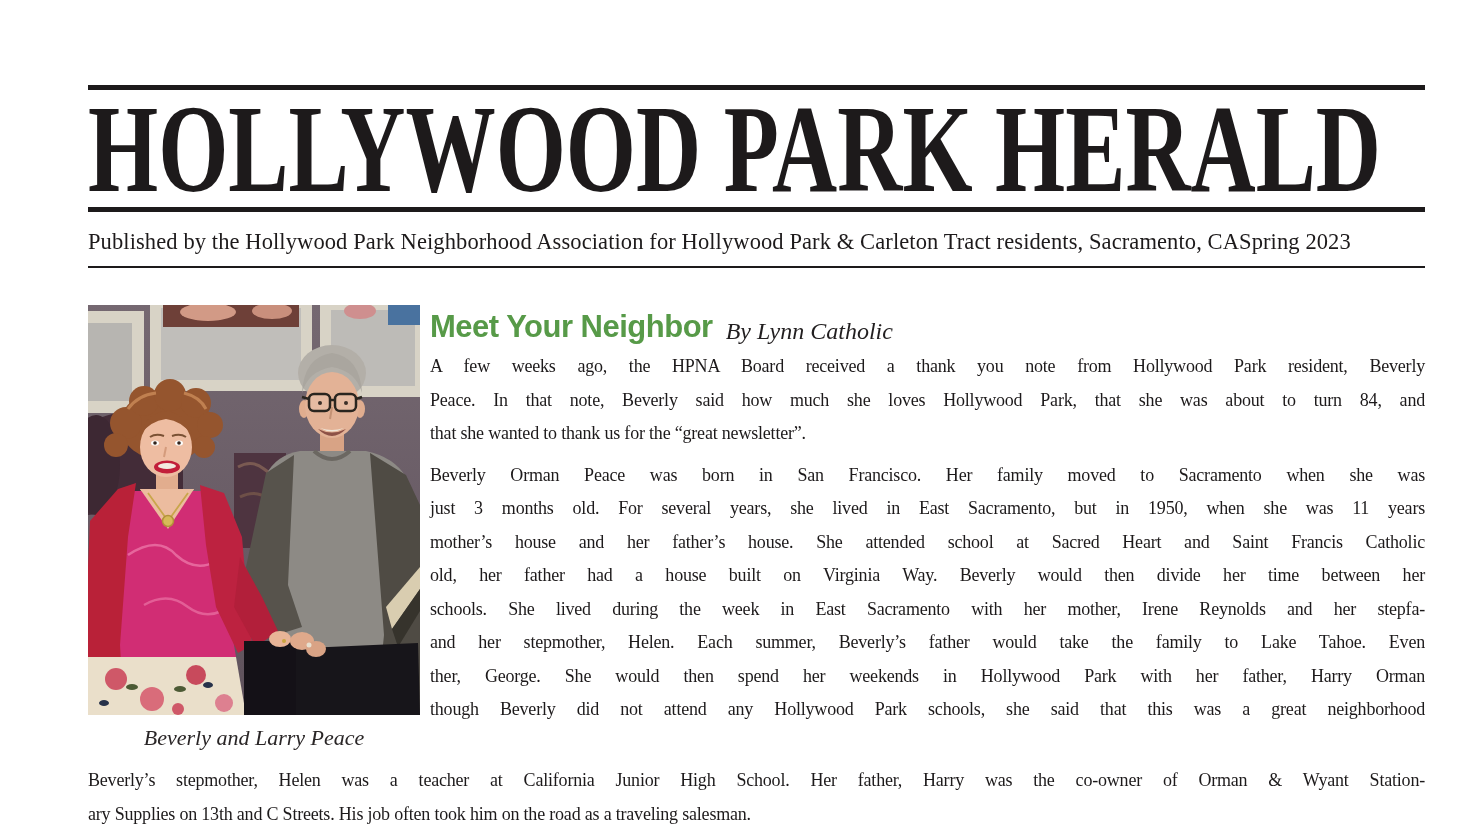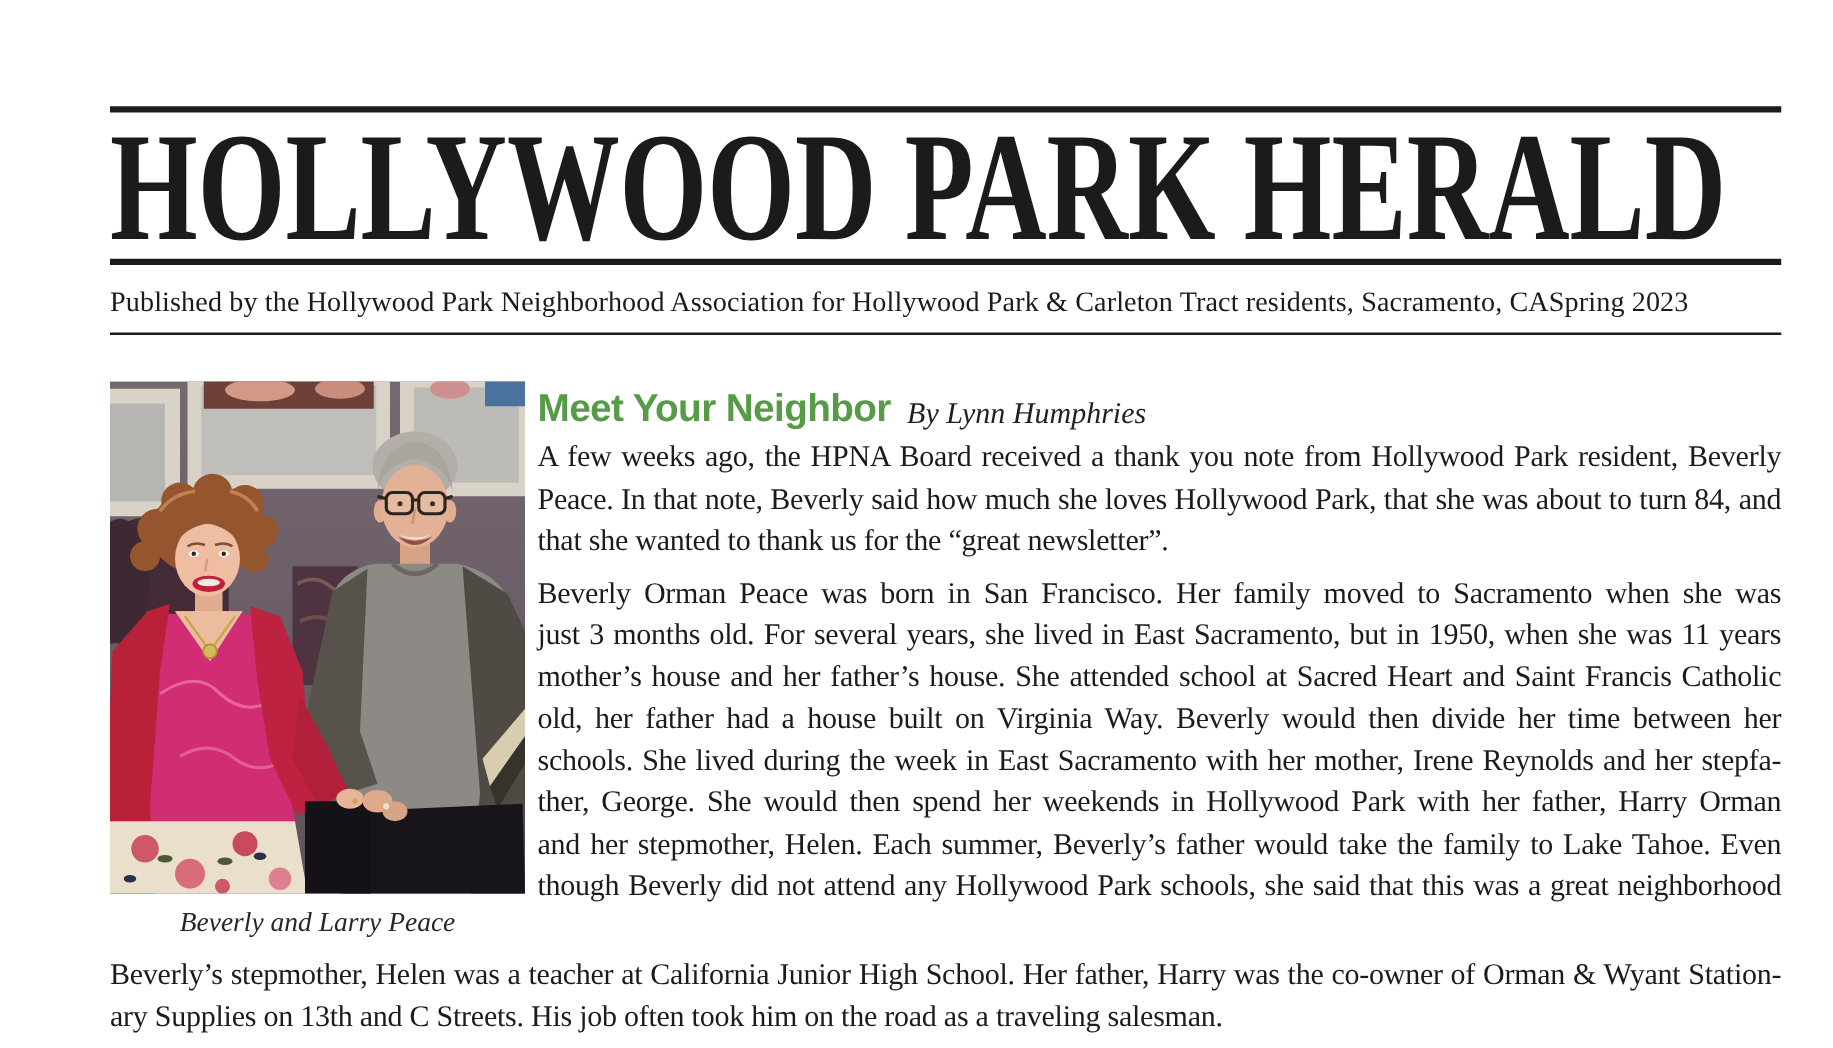--- a/index.html
+++ b/index.html
@@ -12,21 +12,21 @@
   .masthead text{font-family:"Liberation Serif","DejaVu Serif",serif;font-weight:bold;fill:#1d1a1b;}
   .tagline-row{display:flex;justify-content:flex-start;align-items:baseline;margin-top:15px;line-height:29px;font-size:22.5px;letter-spacing:0.1px;}
   .article-row{display:flex;margin-top:37px;}
   .left-col{width:332px;flex:0 0 332px;}
   .photo-frame{width:332px;height:410px;overflow:hidden;}
   .caption{margin-top:9px;text-align:center;font-style:italic;font-size:22px;line-height:28px;color:#2a2627;}
   .right-col{flex:1;margin-left:10px;min-width:0;}
   .headline-row{display:flex;align-items:flex-end;height:40px;margin-bottom:5px;}
   .headline{font-family:"Liberation Sans","DejaVu Sans",sans-serif;font-weight:bold;font-size:31px;letter-spacing:-0.5px;color:#579a48;margin:0;}
   .byline{font-style:italic;font-size:24px;margin-left:13px;color:#221f20;}
-  .para{font-size:24px;line-height:33.5px;letter-spacing:-0.2px;}
+  .para{font-size:18px;line-height:33.5px;letter-spacing:-0.2px;}
   .para .pline{text-align:justify;text-align-last:justify;white-space:normal;}
   .para .pline.last{text-align-last:left;}
   .para.p1{margin-bottom:8px;}
   .para.full{margin-top:12px;font-family:Liberation Serif, serif;}
 </style>
 </head>
 <body>
 
 <div class="content">
 
@@ -176,35 +176,35 @@
             <circle cx="221" cy="340" r="2.5" fill="#e8e0d0"></circle>
           </g>
         </svg>
       </div>
       <div class="caption">Beverly and Larry Peace</div>
     </div>
 
     <div class="right-col">
       <div class="headline-row">
         <h1 class="headline">Meet Your Neighbor</h1>
-        <span class="byline">By Lynn Humphries</span>
+        <span class="byline">By Lynn Catholic</span>
       </div>
       <div class="para p1">
           <div class="pline">A few weeks ago, the HPNA Board received a thank you note from Hollywood Park resident, Beverly</div>
           <div class="pline">Peace. In that note, Beverly said how much she loves Hollywood Park, that she was about to turn 84, and</div>
           <div class="pline last">that she wanted to thank us  for the “great newsletter”.</div>
         </div>
       <div class="para p2">
           <div class="pline">Beverly Orman Peace was born in San Francisco. Her family moved to  Sacramento when she was</div>
           <div class="pline">just 3 months old. For several years, she lived in East Sacramento, but in 1950, when she was 11 years</div>
           <div class="pline">mother’s house and her father’s house. She attended school at Sacred Heart and Saint Francis Catholic</div>
           <div class="pline">old, her father had a  house built on Virginia Way. Beverly would then divide her time between her</div>
           <div class="pline">schools. She lived during the week in East Sacramento with her mother, Irene Reynolds and her stepfa-</div>
+          <div class="pline">and her stepmother, Helen. Each summer, Beverly’s father would take the family to Lake Tahoe. Even</div>
           <div class="pline">ther, George.  She would then spend her weekends in Hollywood Park with her father, Harry  Orman</div>
-          <div class="pline">and her stepmother, Helen. Each summer, Beverly’s father would take the family to Lake Tahoe. Even</div>
           <div class="pline">though Beverly did not attend any Hollywood  Park schools, she said that this was a great neighborhood</div>
         </div>
     </div>
 
   </div>
 
   <div class="para full">
       <div class="pline">Beverly’s stepmother, Helen was a teacher at California Junior High School. Her father, Harry was the co-owner of Orman &amp; Wyant Station-</div>
       <div class="pline last">ary Supplies on 13th  and C Streets. His job often took him on the road as a traveling salesman.</div>
     </div>

